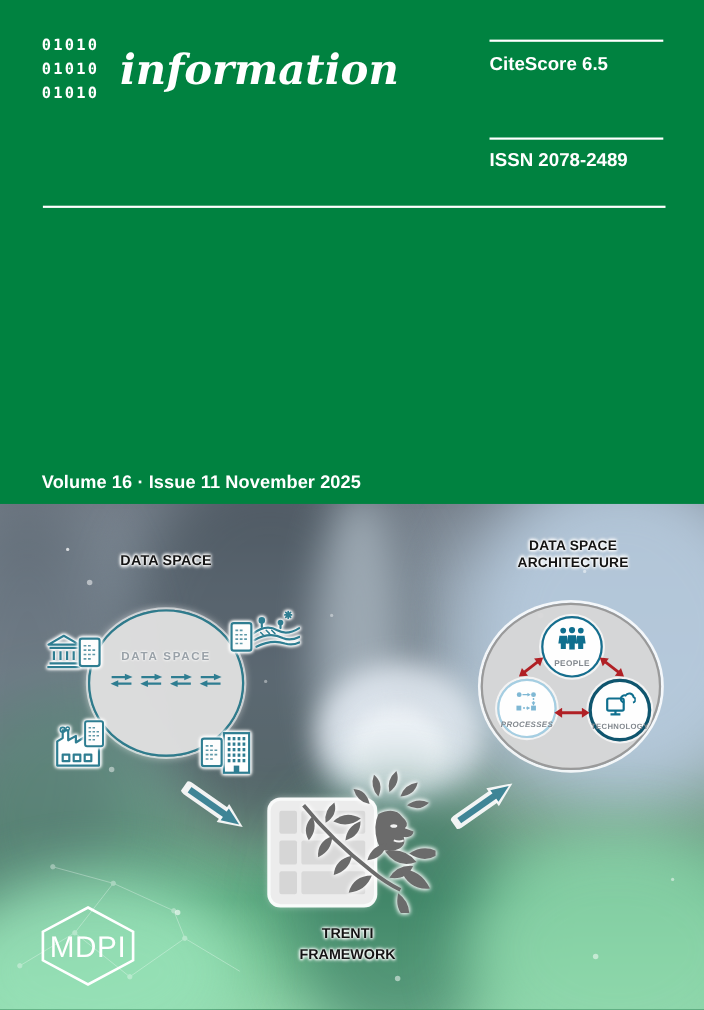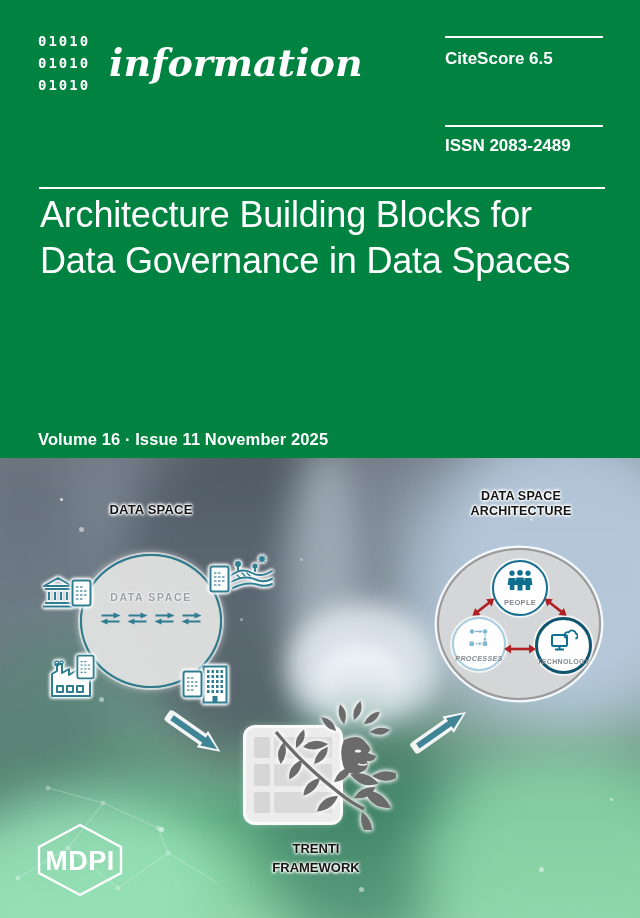--- a/index.html
+++ b/index.html
@@ -67,45 +67,41 @@
     box-shadow:0 0 0 3px rgba(255,255,255,.95), 0 0 8px rgba(255,255,255,.7); padding:9px 8px; display:flex; flex-direction:column; gap:6px; }
   .prow { flex:1; display:flex; gap:4px; }
   .pcell-a { width:20%; background:#d6d6d6; border-radius:2px; }
   .pcell-b { flex:1; background:#d9d9d9; border-radius:2px; }
   .fairy { position:absolute; left:258px; top:240px; filter:drop-shadow(0 0 2px #fff) drop-shadow(0 0 2px rgba(255,255,255,.9)); }
   .fw-label { position:absolute; left:226px; top:382px; width:180px; text-align:center; font-weight:bold; font-size:13px; line-height:18.5px; color:#141414;
     text-shadow:0 0 2px #fff,0 0 3px #fff,0 0 4px #fff,0 1px 3px #fff; }
 
   
   .mdpi { position:absolute; left:32px; top:364px; width:96px; height:76px; }
-  .mdpi-text { position:absolute; left:0; top:24px; width:100%; text-align:center; color:#fff; font-weight:bold; font-size:27px; letter-spacing:0.5px; }
+  .mdpi-text { position:absolute; left:0; top:24px; width:100%; text-align:center; color:#fff; font-weight:normal; font-size:27px; letter-spacing:0.5px; }
 </style>
 </head>
 <body>
 
 <div class="page">
 
   <div class="hdr">
     <div class="binary">
       <div>01010</div>
       <div>01010</div>
       <div>01010</div>
     </div>
     <div class="journal-name">information</div>
 
     <div class="metrics">
       <div>CiteScore 6.5</div>
     </div>
-    <div class="issn">ISSN 2083-2489</div>
+    <div class="issn">ISSN 2078-2489</div>
 
     <div class="title-rule"></div>
-    <div class="cover-title">
-      <div>Architecture Building Blocks for</div>
-      <div>Data Governance in Data Spaces</div>
-    </div>
     <div class="volume">Volume 16 · Issue 11 November 2025</div>
   </div>
 
   <div class="art">
     <div class="blob b1"></div>
     <div class="blob b2"></div>
     <div class="blob b3"></div>
     <div class="blob b4"></div>
     <div class="blob b5"></div>
     <div class="blob b5b"></div>

